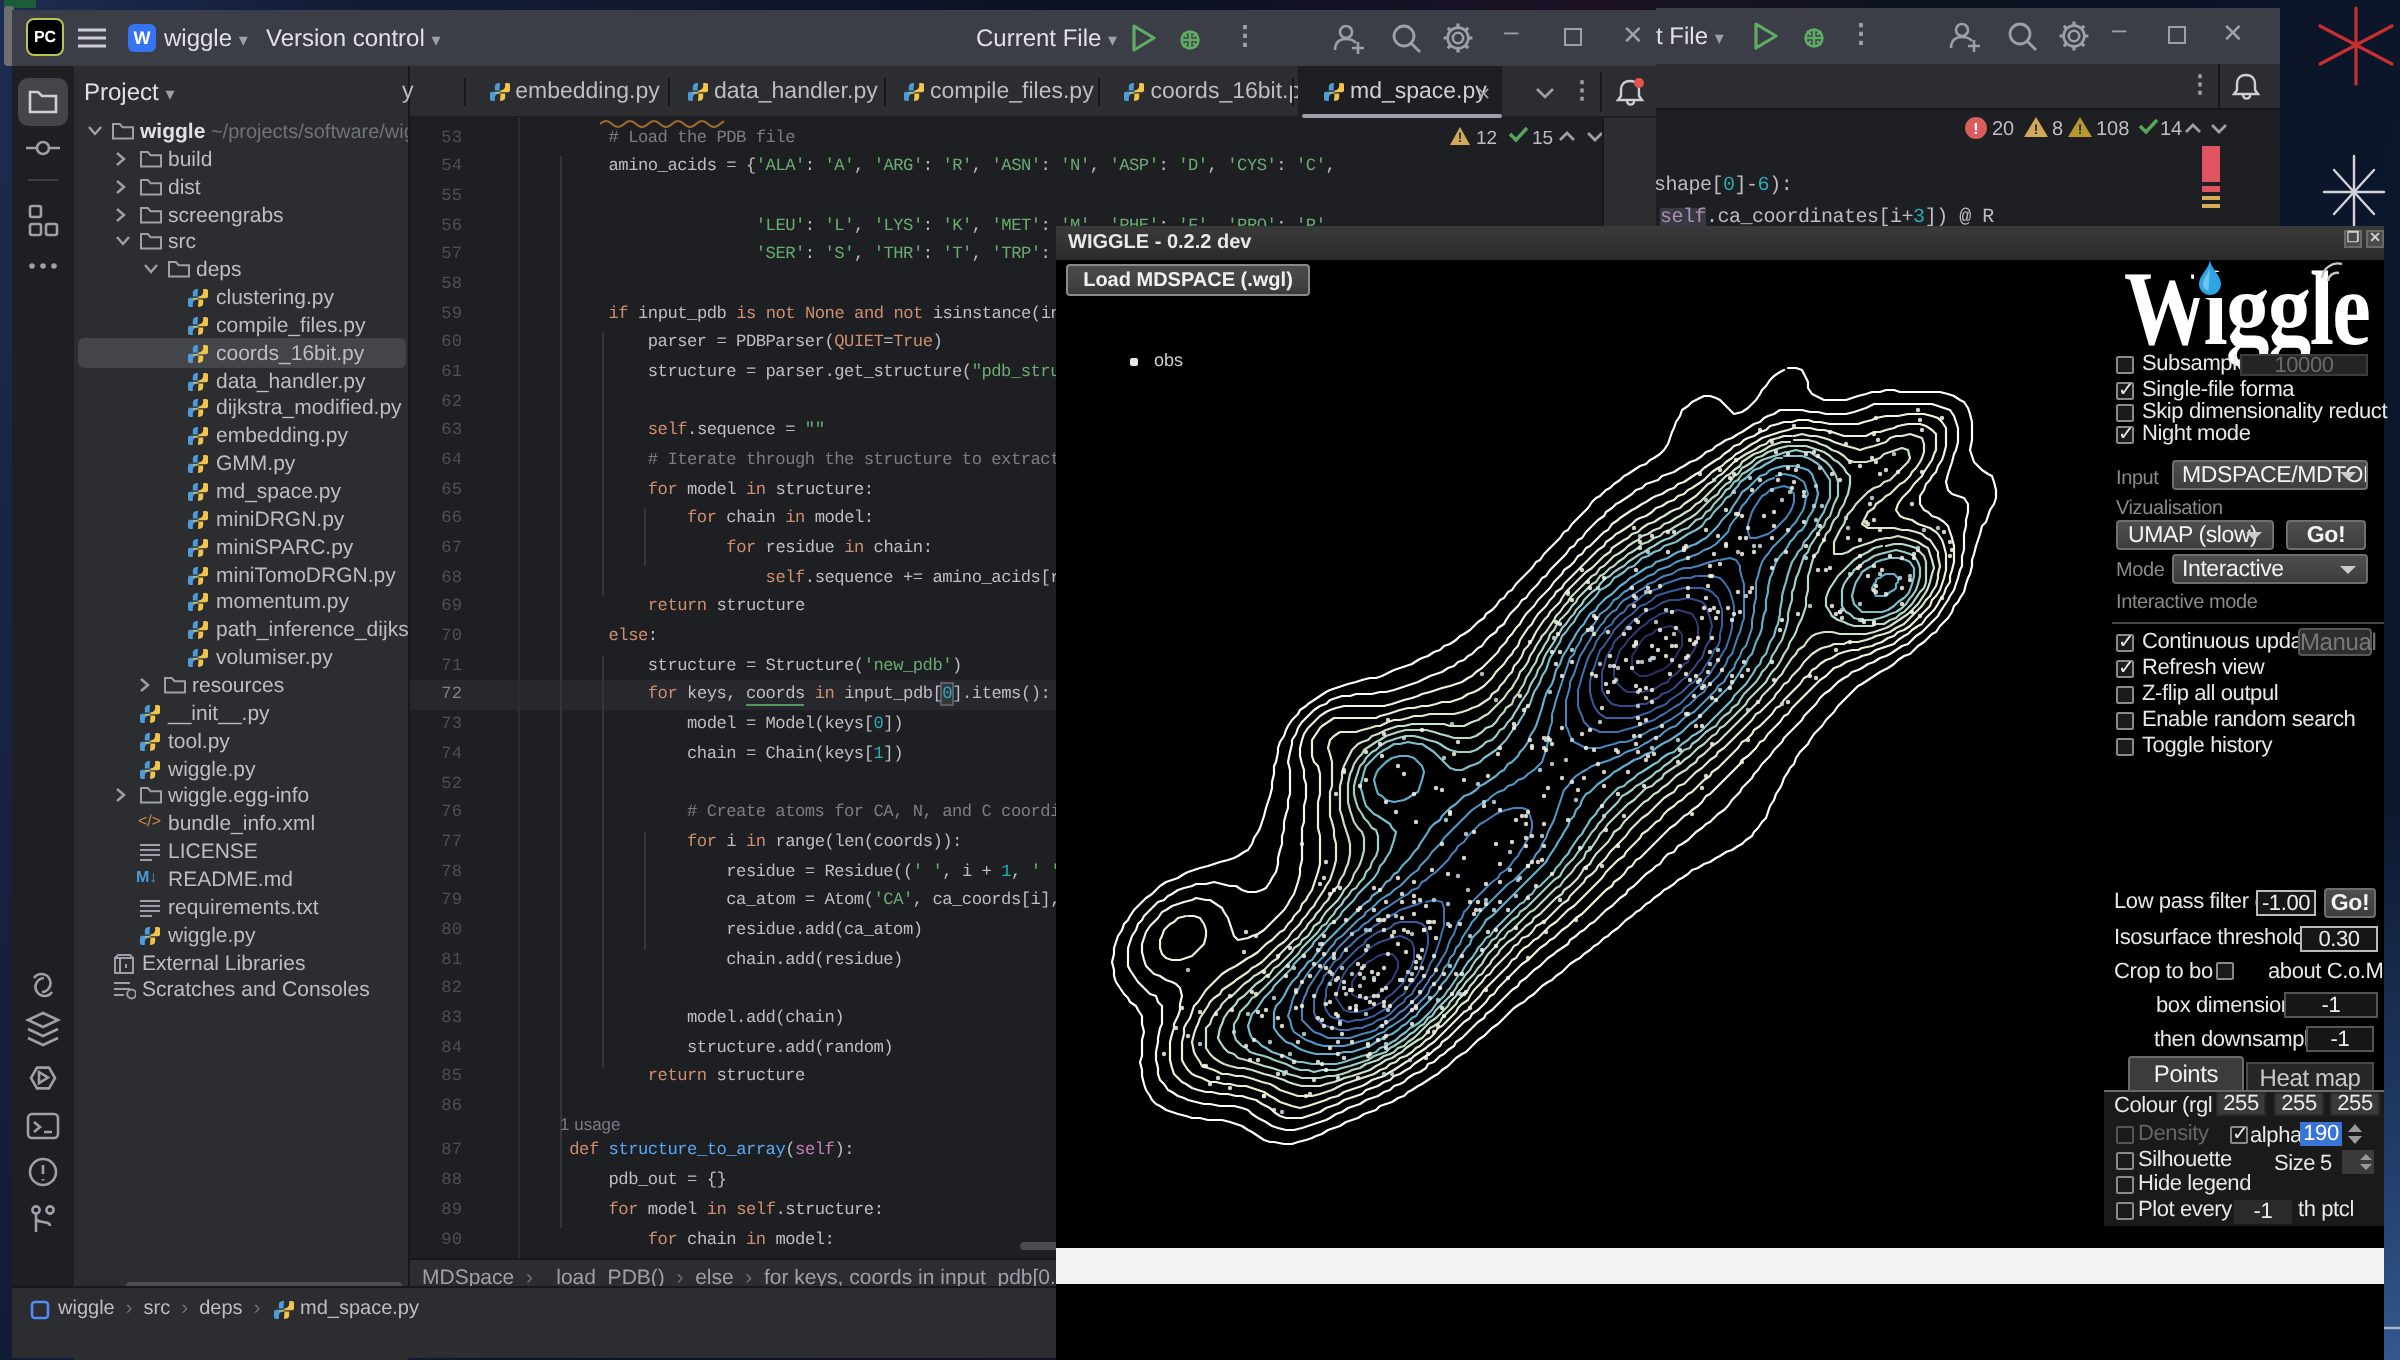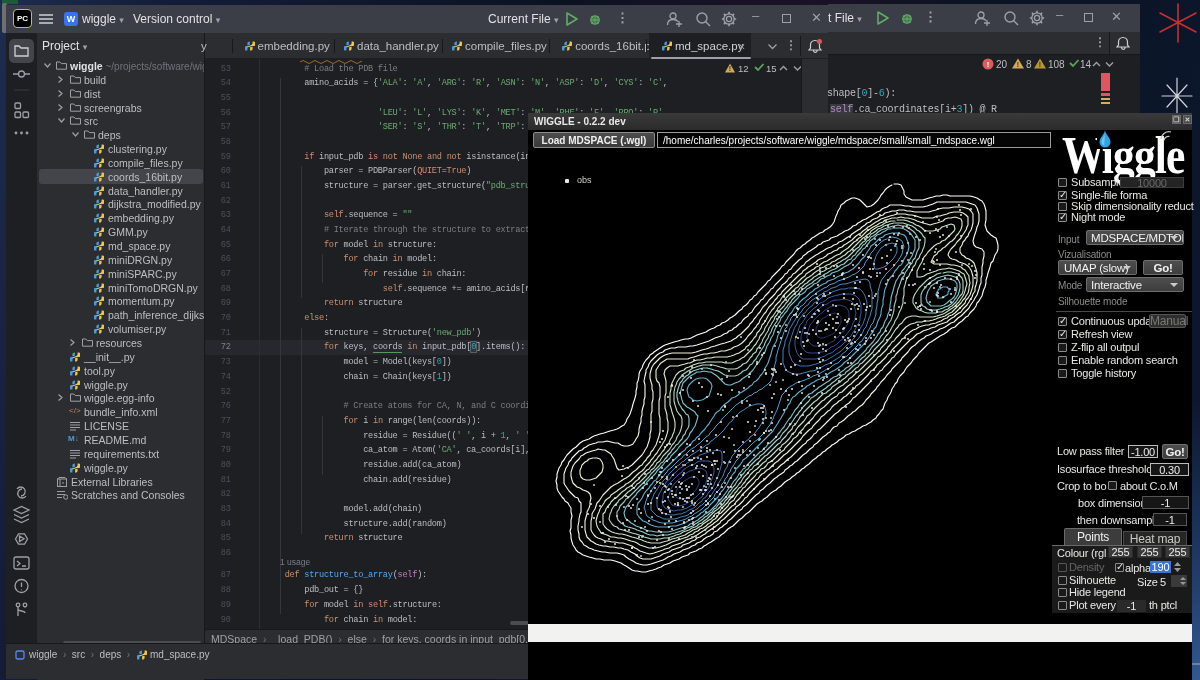--- a/index.html
+++ b/index.html
@@ -568,21 +568,20 @@
           <path d="M3 4.5 v-1.5 a2.2 2.2 0 0 1 4.4 0"></path>
         </g>
       </svg>
 </div>
 </div>
 <div id="wig">
 <div id="wigtitle"><span style="margin-left:6px">WIGGLE - 0.2.2 dev</span>
 <div class="wbtn" style="left:644px">❐</div><div class="wbtn" style="left:655px">✕</div></div>
 <div id="loadrow">
       <div id="loadbtn">Load MDSPACE (.wgl)</div>
-<div id="pathfld">/home/charles/projects/software/wiggle/mdspace/small/small_mdspace.wgl</div>
     </div>
 <svg class="abs" style="left:0;top:0;width:664px;height:529px" viewBox="528 113 664 529">
       <g fill="none" stroke-linejoin="round" stroke-linecap="round">
 <path d="M894,184 898,184 901,185 902,187 904,191 904,194 906,197 908,198 912,200 915,200 919,200 923,200 926,199 929,198 933,197 936,196 940,196 943,195 947,195 950,196 954,196 958,196 962,196 966,196 970,196 974,197 977,198 980,200 982,201 984,204 985,207 986,211 986,214 986,218 986,220 985,225 986,228 987,231 989,233 991,235 994,237 996,238 997,241 998,245 998,249 997,252 995,255 994,258 993,261 991,263 990,267 989,270 988,273 987,277 986,280 986,283 985,287 984,289 983,292 982,296 980,299 979,301 977,303 976,306 974,309 972,311 970,313 968,316 966,317 963,320 962,321 959,323 957,325 955,327 952,328 949,330 947,332 944,334 942,335 940,336 937,338 934,340 931,342 929,343 927,345 925,347 923,349 920,352 919,353 917,356 915,358 913,360 911,363 909,365 907,367 905,370 904,372 902,374 900,376 898,379 897,382 895,384 894,386 892,389 891,392 890,394 888,397 887,400 885,403 884,406 883,409 881,411 879,414 877,416 876,418 873,420 871,422 869,423 866,425 863,426 860,428 858,429 855,431 852,432 849,434 846,435 844,437 841,439 839,440 837,442 834,444 832,445 830,447 827,449 825,451 823,452 820,455 818,456 816,458 813,460 811,462 809,464 806,466 804,468 802,469 799,472 797,473 795,475 792,477 790,479 788,480 785,482 783,484 781,486 778,488 776,490 774,491 771,493 769,495 767,497 764,499 762,501 760,502 757,504 755,506 753,508 751,510 749,512 746,514 744,516 742,518 739,520 738,521 735,524 733,526 731,527 728,529 726,531 724,533 721,535 719,537 717,538 714,540 711,542 709,543 706,545 704,546 702,548 699,549 696,551 693,552 690,553 688,555 685,556 682,557 679,559 676,560 673,561 670,563 667,564 664,565 661,567 658,568 656,569 653,570 649,571 646,572 642,572 637,571 635,571 632,570 629,568 626,566 624,565 621,563 618,562 615,561 611,560 608,560 604,560 600,559 596,559 593,558 589,557 586,556 583,555 580,553 578,552 576,550 575,548 573,545 572,542 571,538 571,535 570,531 571,528 571,524 571,520 572,516 571,512 571,508 569,505 568,503 565,501 564,499 562,497 560,494 558,491 557,488 557,485 556,481 557,477 557,474 558,471 559,468 561,465 562,462 564,460 565,458 567,455 569,453 571,451 573,449 576,447 578,445 580,443 583,441 586,440 589,439 592,437 594,436 597,435 600,434 604,433 607,432 610,431 614,430 617,429 619,428 622,426 624,425 626,422 627,419 629,416 630,414 631,411 632,408 633,404 634,401 635,398 636,394 636,391 637,387 637,383 638,381 639,376 639,374 640,371 642,368 643,365 644,363 646,360 649,357 650,355 653,353 654,352 657,350 660,348 663,346 665,345 668,344 671,343 674,342 678,341 681,340 685,339 688,339 691,338 695,336 697,335 700,334 703,333 706,332 709,330 711,329 714,328 717,326 720,325 722,323 725,322 728,320 730,318 732,317 735,315 737,313 739,311 742,309 743,307 746,305 748,303 750,300 752,299 754,296 756,295 758,292 760,290 762,288 764,286 766,284 768,281 770,280 772,277 774,275 776,273 778,271 780,269 782,266 784,265 786,262 788,260 790,258 792,256 794,254 796,251 798,249 800,248 803,245 805,244 807,242 810,240 812,238 814,237 817,235 820,233 823,232 825,230 827,229 830,227 832,225 834,222 835,219 836,216 837,214 838,211 840,208 841,205 844,203 846,201 848,200 852,198 855,198 858,199 860,200 862,202 865,205 867,207 871,206 874,204 876,202 878,200 880,197 881,195 883,193 885,190 887,188 890,186 892,185" stroke="#ffffff" stroke-width="1.1"></path>
 <path d="M937,202 941,202 945,202 949,202 954,202 958,202 962,202 966,202 969,203 972,204 975,205 977,208 978,211 979,214 979,218 979,221 978,225 977,227 976,231 975,234 974,237 973,241 974,245 976,247 979,248 982,249 984,252 984,256 983,260 983,263 982,267 982,271 982,275 981,278 981,283 980,285 979,289 978,292 977,295 975,298 974,300 972,303 970,306 969,308 967,310 965,312 963,314 961,316 958,318 956,320 954,322 951,323 948,325 945,327 943,328 940,329 937,331 934,332 931,334 929,335 926,336 924,338 922,339 919,341 917,343 915,345 912,347 910,349 908,352 906,354 904,356 902,358 901,360 898,363 897,364 894,367 892,369 891,371 888,374 887,375 885,378 883,380 881,382 879,385 877,387 876,389 873,392 871,394 870,396 868,398 866,400 864,403 862,405 859,407 858,408 855,411 853,412 851,414 848,416 846,418 844,420 841,422 839,423 837,426 834,427 832,429 830,432 828,433 826,435 823,437 821,439 819,441 817,443 814,445 813,447 810,449 808,451 806,453 803,455 802,456 799,459 797,461 795,462 792,465 790,466 788,468 785,470 784,472 781,474 778,476 777,477 774,479 772,481 770,483 767,485 765,487 763,489 760,491 759,493 756,495 754,497 752,499 750,501 748,503 746,505 743,507 742,509 739,511 737,513 735,515 733,517 731,519 728,521 727,523 724,525 722,527 720,528 717,531 714,532 713,534 710,536 707,537 704,539 702,541 700,542 697,543 695,545 692,546 689,548 686,549 683,550 680,552 677,553 674,554 671,556 668,557 665,559 663,560 660,561 657,562 654,563 651,564 647,565 643,565 639,564 636,563 633,561 631,560 629,559 626,557 624,555 621,554 617,553 614,553 610,553 605,552 602,552 598,551 594,550 592,549 589,548 586,546 584,545 582,542 580,540 579,537 579,534 578,530 578,526 579,521 579,519 580,514 581,512 581,508 581,503 579,501 578,498 575,497 573,495 571,493 569,491 567,488 565,485 564,483 564,479 564,474 565,471 566,468 568,465 569,462 571,460 572,458 575,455 576,454 579,451 582,450 584,448 586,447 589,445 592,444 596,443 598,442 603,442 607,441 611,442 615,443 618,443 621,445 624,446 628,446 631,445 633,444 635,441 636,439 638,436 639,432 639,429 640,425 641,422 641,418 642,415 642,411 643,407 644,404 644,400 645,397 645,393 645,389 645,385 644,381 645,376 646,372 646,370 648,367 649,364 651,361 653,359 655,357 657,355 660,353 663,352 665,350 668,349 671,348 675,348 678,347 682,347 686,347 690,346 693,346 697,345 700,344 703,343 706,342 709,341 713,339 715,338 718,337 721,336 724,334 727,333 729,331 732,330 734,328 736,327 739,324 741,323 743,320 745,318 748,316 749,314 752,312 753,310 755,307 757,305 759,303 761,300 763,299 765,296 767,294 769,292 771,289 773,288 775,285 777,283 779,281 781,279 783,277 785,274 787,273 789,270 791,269 793,266 795,264 797,262 799,260 802,258 803,256 806,254 808,252 810,251 813,249 816,247 818,245 821,244 823,242 826,241 829,240 831,238 834,237 837,236 840,234 842,233 845,231 848,230 851,228 853,226 856,225 858,223 860,222 863,220 866,219 869,217 871,216 874,214 877,212 880,211 882,209 884,208 887,207 890,205 894,205 898,205 901,205 905,206 909,206 913,207 916,207 920,207 923,207 927,206 930,205 933,204 937,202" stroke="#fbfbee" stroke-width="1.1"></path>
 <path d="M945,208 949,208 954,207 958,207 962,207 966,208 969,209 971,211 973,214 973,216 973,220 973,223 972,227 971,230 969,233 968,236 966,238 965,240 963,242 962,245 960,248 960,252 962,255 964,256 966,258 969,259 972,261 974,263 975,266 976,269 977,273 977,277 977,281 976,285 975,288 975,291 973,294 972,297 970,300 969,302 967,305 965,307 963,309 961,312 959,313 956,315 954,317 952,318 949,320 947,322 944,323 941,324 938,325 935,327 931,328 929,329 926,330 923,331 920,333 917,334 915,336 913,338 910,340 908,342 906,344 904,346 902,348 900,350 898,352 896,354 894,357 892,358 890,361 888,363 886,365 884,367 882,370 880,371 878,374 876,376 874,378 871,380 870,382 867,385 866,386 863,389 862,390 859,393 858,394 855,397 853,398 851,401 849,403 846,405 844,407 842,408 839,411 838,412 835,414 833,416 831,418 828,421 827,422 824,425 823,426 820,429 818,430 816,433 814,434 812,437 810,439 807,441 806,443 803,445 801,447 799,449 797,451 795,453 793,455 791,457 788,459 786,461 784,463 781,465 780,466 777,469 775,470 773,472 770,474 768,476 766,478 764,480 761,482 759,484 757,486 755,488 753,490 751,492 749,494 747,497 745,498 743,501 741,503 739,505 736,507 735,509 732,511 730,513 728,515 726,517 724,519 721,521 720,523 717,525 715,527 713,528 710,530 707,532 705,534 703,535 700,537 697,538 695,540 692,541 689,543 686,544 683,545 681,547 678,548 675,549 672,550 669,552 666,553 663,554 660,556 657,557 654,558 651,559 647,559 643,559 640,558 637,556 635,554 633,553 631,552 628,550 624,549 621,548 618,548 614,547 610,547 606,546 603,546 599,545 596,544 593,542 591,541 589,539 587,537 586,534 585,530 585,526 585,521 586,517 587,514 587,512 589,508 590,505 590,502 591,498 590,494 588,492 586,491 583,490 580,488 577,487 575,485 573,483 572,480 571,476 571,472 572,469 573,466 575,463 577,461 579,459 581,456 583,455 586,453 589,452 592,451 596,450 598,449 603,450 605,450 608,452 611,454 612,456 614,459 615,462 616,465 617,468 619,470 624,469 626,468 629,467 632,465 634,463 636,461 638,459 640,457 642,455 644,452 645,450 647,447 648,444 649,441 650,437 650,434 651,430 651,426 651,422 651,418 651,414 652,411 652,407 652,403 653,399 653,396 653,392 652,389 652,385 651,382 650,378 650,374 651,370 652,367 654,364 656,362 658,360 660,358 663,356 665,355 668,354 672,353 676,353 681,353 685,353 689,353 692,353 696,352 699,351 702,350 706,349 709,348 711,347 715,346 718,345 721,344 725,343 728,342 731,341 734,339 736,338 738,336 741,334 743,332 745,330 747,328 749,326 750,324 753,321 754,319 756,317 758,314 760,312 761,310 763,307 765,305 767,303 769,300 771,298 773,296 775,294 777,291 779,289 781,287 782,285 785,283 787,281 789,278 791,277 793,274 795,273 798,270 799,269 802,266 804,265 806,262 809,260 810,259 813,257 816,255 818,254 821,252 823,251 826,249 828,248 831,247 834,245 837,244 839,242 842,241 845,239 848,237 850,236 852,234 855,232 858,230 860,229 862,227 865,225 867,223 870,222 872,220 874,219 877,218 880,216 883,215 885,213 889,212 892,211 896,211 899,210 904,210 907,211 910,211 915,212 918,212 922,212 926,212 929,212 932,211 936,210 938,209 943,208 945,208" stroke="#f5f6e0" stroke-width="1.1"></path>
 <path d="M956,212 960,212 963,213 966,215 968,217 968,220 968,225 967,227 966,230 964,233 962,236 961,238 959,240 957,242 955,245 953,247 951,249 949,252 948,255 950,258 952,259 956,260 959,262 962,263 965,264 968,266 969,267 971,270 972,273 973,277 973,281 973,285 972,289 971,292 970,295 968,298 966,300 965,303 963,305 961,307 959,309 956,312 955,313 952,315 949,316 947,318 944,319 941,321 938,322 936,323 931,324 929,325 926,325 922,326 919,327 916,329 913,330 910,332 908,334 906,335 904,338 902,339 900,342 898,344 896,346 894,348 892,350 890,353 888,354 886,357 884,359 882,361 880,363 877,365 876,367 873,370 871,371 869,374 867,376 865,378 863,380 861,382 859,384 856,386 855,388 852,390 850,392 848,394 846,396 844,397 841,400 839,401 837,403 834,405 832,407 830,410 828,411 826,413 824,415 821,417 820,419 817,422 816,423 813,426 812,428 809,430 807,432 805,434 803,436 801,439 799,441 797,443 795,445 793,447 791,449 789,451 787,453 784,455 782,457 780,459 778,461 775,463 773,465 771,467 769,469 767,470 764,473 762,474 760,476 758,479 756,480 754,483 752,485 750,487 748,489 746,491 743,494 742,495 740,498 738,500 736,502 734,505 732,506 729,509 728,510 725,513 724,514 721,517 719,519 717,521 714,523 713,524 710,526 707,528 705,530 703,531 700,533 697,535 695,536 692,538 689,539 686,540 683,542 681,543 678,544 675,545 672,546 669,548 665,549 663,550 660,551 657,552 654,553 650,554 646,553 643,552 640,551 637,549 635,548 632,546 629,545 626,544 623,543 619,543 615,542 612,542 608,541 605,541 601,539 598,538 596,537 594,535 592,532 591,530 591,526 591,521 592,517 592,514 593,512 595,509 596,506 597,503 599,501 601,498 603,495 604,494 607,491 608,490 611,487 614,485 616,484 618,483 621,481 624,479 626,478 629,476 631,474 633,472 636,470 637,469 640,466 642,465 644,462 646,460 647,458 650,455 651,452 653,450 654,448 656,445 657,442 658,439 659,436 660,432 660,429 660,425 660,421 660,418 659,414 659,410 659,405 659,401 660,397 660,394 660,390 660,387 659,383 657,381 656,378 656,374 656,370 658,367 660,364 661,363 664,361 667,359 671,359 675,359 679,359 683,359 688,359 690,358 694,357 697,356 700,355 704,354 707,354 711,353 714,353 718,352 721,351 725,351 728,350 731,349 734,347 737,346 739,345 742,343 744,341 746,339 748,336 750,334 752,332 754,329 756,327 757,325 759,323 760,320 762,317 764,314 766,312 767,310 769,307 771,305 773,303 775,300 777,298 778,296 781,294 782,292 785,289 787,287 789,285 791,283 793,281 795,279 797,277 799,275 802,273 803,271 806,269 808,267 810,266 813,264 816,262 818,260 820,259 823,258 826,256 828,254 831,253 834,251 837,250 839,248 842,247 844,245 846,244 849,242 852,240 854,238 856,236 859,234 861,233 863,231 866,229 868,227 870,226 873,224 876,222 878,221 881,219 884,218 887,217 890,216 894,215 897,214 901,214 905,214 909,215 912,215 916,216 919,217 922,218 926,218 930,218 933,218 937,216 940,216 943,215 947,214 949,213 954,212 956,212" stroke="#ebf2d4" stroke-width="1.1"></path>
 <path d="M594,458 597,458 600,459 602,462 603,465 603,468 602,472 600,474 598,476 596,478 593,479 590,480 586,480 583,479 581,477 580,474 580,470 581,468 582,465 585,462 587,461 589,459 593,458" stroke="#ebf2d4" stroke-width="1.1"></path>
 <path d="M897,218 901,217 905,218 908,218 912,219 915,220 917,221 920,222 923,223 927,224 930,225 933,224 937,223 940,222 943,221 945,219 948,218 951,218 955,217 958,218 961,219 962,222 962,226 961,229 960,231 958,234 956,236 955,238 952,241 950,242 948,244 945,247 943,248 941,250 938,252 937,254 934,256 933,258 931,262 934,264 938,264 943,264 947,264 951,265 954,265 958,266 961,267 963,269 965,270 967,273 969,276 969,278 970,283 969,287 969,289 968,293 966,296 965,298 963,300 961,303 959,305 957,307 955,309 952,312 950,313 948,314 945,316 942,317 938,318 936,319 933,320 929,321 924,321 922,322 917,322 915,323 911,324 909,325 906,327 904,329 902,331 900,334 898,336 896,338 894,341 892,342 890,345 888,347 887,349 884,352 883,353 880,356 878,357 876,360 874,362 872,364 870,366 868,368 866,370 864,372 862,374 859,376 858,378 855,380 853,382 851,384 848,386 846,388 844,390 842,392 839,393 837,396 835,397 832,399 830,401 828,403 826,405 824,407 821,409 819,411 817,413 815,415 813,418 812,419 809,422 807,424 805,426 803,429 802,430 799,433 798,435 796,437 793,439 792,441 789,444 788,445 785,448 784,450 781,452 779,454 777,456 775,458 773,460 770,462 768,463 766,466 764,468 761,469 759,472 757,473 755,476 753,478 751,480 749,482 747,484 745,487 743,488 741,491 739,493 737,495 735,498 734,500 731,502 729,504 728,506 725,509 724,510 721,513 719,514 717,517 715,519 713,520 710,523 708,524 706,526 703,528 700,529 698,531 695,532 693,534 690,535 687,537 684,538 681,539 678,540 675,541 672,542 670,543 666,545 663,546 660,547 656,548 653,548 649,548 646,547 643,546 640,545 637,543 635,542 631,541 628,540 625,539 621,538 618,538 614,537 611,537 607,535 604,534 601,533 600,531 598,528 597,526 596,521 597,517 598,514 599,512 600,509 602,506 604,503 605,501 607,499 610,497 611,495 614,493 617,491 618,490 621,488 624,486 626,484 628,483 631,481 633,479 635,477 637,475 639,473 642,471 644,469 646,466 647,465 650,462 651,460 653,458 655,455 657,453 658,451 660,448 662,445 663,443 665,440 666,437 667,434 668,430 668,426 668,422 667,418 667,415 666,411 665,408 665,404 665,400 665,396 666,393 666,389 666,385 666,381 665,377 664,374 665,370 667,368 670,366 674,366 678,366 681,365 685,364 688,363 690,363 694,361 697,360 700,360 704,359 707,358 711,358 715,357 720,357 724,357 727,357 731,356 734,355 736,354 739,353 742,351 745,349 746,347 749,345 750,343 752,341 754,338 756,336 757,333 759,331 761,328 762,325 764,323 766,320 767,318 768,316 770,313 772,310 774,308 775,306 778,303 780,301 781,299 783,296 785,294 787,292 789,290 791,288 793,286 796,284 798,282 800,280 802,278 805,276 806,274 809,272 812,270 814,269 816,267 819,266 821,264 824,262 827,261 830,259 832,258 835,256 837,255 840,254 842,252 845,250 848,248 849,247 852,244 854,242 856,241 859,238 861,237 863,235 865,233 867,231 870,229 873,227 875,226 877,225 880,223 883,222 885,220 889,219 892,218 896,218" stroke="#ddecca" stroke-width="1.1"></path>
 <path d="M897,220 901,220 904,220 908,221 910,222 913,223 916,225 919,226 922,228 924,230 927,231 930,231 933,231 937,230 940,229 942,227 945,226 948,225 951,224 954,225 955,229 954,231 951,234 949,236 947,238 945,240 942,241 940,243 937,244 934,246 932,248 930,250 928,252 926,255 924,257 923,259 922,262 920,265 919,267 917,271 917,274 917,277 921,277 924,276 927,274 930,273 933,272 936,271 938,270 943,269 945,269 949,268 953,269 956,270 959,271 962,273 964,274 965,277 966,280 967,284 966,287 965,291 964,294 963,296 961,299 959,302 958,303 955,306 954,307 951,309 948,311 945,313 943,314 940,315 937,316 933,317 929,317 924,317 920,317 916,316 912,316 908,317 906,318 904,320 902,323 899,325 898,327 896,329 894,332 892,335 891,337 889,339 887,342 885,344 883,346 881,348 880,350 877,353 876,354 873,357 871,359 869,361 867,363 865,365 863,367 860,370 859,371 856,373 854,375 852,377 849,379 848,381 845,383 843,385 841,386 838,388 836,390 834,392 831,394 829,396 827,397 824,400 822,401 820,403 818,405 816,407 813,410 812,411 810,414 807,416 806,418 804,421 802,423 800,425 798,427 796,430 795,432 792,434 791,436 789,439 787,441 785,443 782,445 781,447 778,449 776,451 774,453 772,455 770,457 767,459 766,461 763,463 761,465 759,467 757,469 754,471 752,473 750,475 749,477 746,480 745,482 743,484 741,487 739,488 737,491 735,493 734,495 731,498 729,500 728,502 725,505 724,506 721,509 720,511 717,513 715,514 713,517 711,519 709,520 706,522 703,524 701,526 699,527 696,529 693,530 690,532 688,533 685,535 682,536 679,537 676,538 672,539 670,540 667,541 663,542 660,543 656,543 651,543 647,542 644,541 642,540 639,539 636,538 632,537 629,536 626,535 622,534 619,534 615,533 612,532 610,531 607,529 605,527 603,524 603,521 603,518 603,514 605,512 606,509 608,506 610,504 611,502 614,499 616,498 618,496 620,494 622,492 625,490 627,488 629,487 632,485 634,483 636,481 639,479 640,477 643,474 644,473 647,470 649,469 651,466 653,464 654,462 657,459 658,457 660,455 662,452 664,450 665,448 667,445 669,443 670,440 672,437 673,434 674,432 675,427 675,425 675,422 674,418 673,415 672,412 671,408 670,405 670,401 670,397 670,393 671,389 671,386 672,383 674,379 675,377 676,375 679,372 681,371 684,370 686,368 689,367 693,365 696,364 699,363 702,363 706,362 710,362 714,362 718,362 722,362 725,363 729,363 732,363 736,361 739,360 742,358 744,357 746,355 748,353 750,351 752,349 754,346 756,344 757,342 759,339 760,336 762,334 764,331 765,328 767,325 768,323 770,320 771,318 773,316 775,313 777,310 778,308 780,306 782,303 784,301 785,299 788,296 789,295 792,292 793,291 796,288 798,287 800,284 802,283 805,280 807,278 809,277 812,275 814,273 817,271 819,270 821,268 824,267 827,265 830,264 832,262 835,261 838,259 840,258 843,256 845,255 848,252 850,251 852,249 854,247 856,245 859,242 860,241 863,238 865,237 867,235 870,233 871,231 874,229 877,227 880,226 882,225 885,223 888,222 891,221 895,221" stroke="#cce5c6" stroke-width="1.1"></path>
@@ -1375,41 +1374,41 @@
 <div class="wlab" style="left:21px;top:70px;font-size:11px">Skip dimensionality reduct</div>
 <div class="cb on" style="left:8px;top:83px"></div>
 <div class="wlab" style="left:21px;top:81px;font-size:11px">Night mode</div>
 <div class="wlabdim" style="left:8px;top:104px">Input</div>
 <div class="wdd" style="left:36px;top:100px;width:98px;height:15px;line-height:14px;padding-left:4px;overflow:hidden">MDSPACE/MDTON<span class="ar"></span></div>
 <div class="wlabdim" style="left:8px;top:119px">Vizualisation</div>
 <div class="wdd" style="left:8px;top:130px;width:79px;height:15px;line-height:14px;padding-left:5px">UMAP (slow)<span class="ar"></span></div>
 <div class="wdd" style="left:93px;top:130px;width:40px;height:15px;line-height:14px;text-align:center;font-weight:bold">Go!</div>
 <div class="wlabdim" style="left:8px;top:150px">Mode</div>
 <div class="wdd" style="left:36px;top:147px;width:98px;height:15px;line-height:14px;padding-left:4px">Interactive<span class="ar"></span></div>
-<div class="wlabdim" style="left:8px;top:166px">Silhouette mode</div>
+<div class="wlabdim" style="left:8px;top:166px">Interactive mode</div>
 <div class="abs" style="left:6px;top:181px;width:136px;height:1px;background:#4a4a48"></div>
 <div class="cb on" style="left:8px;top:187px"></div>
 <div class="wlab" style="left:21px;top:185px;font-size:11px">Continuous updat</div>
 <div class="abs" style="left:99px;top:184px;width:37px;height:14px;background:#2e2e2e;border:1px solid #565656;border-radius:2px;color:#787876;font-size:12px;text-align:center;line-height:13px">Manual</div>
 <div class="cb on" style="left:8px;top:200px"></div>
 <div class="wlab" style="left:21px;top:198px;font-size:11px">Refresh view</div>
 <div class="cb" style="left:8px;top:213px"></div>
 <div class="wlab" style="left:21px;top:211px;font-size:11px">Z-flip all outpul</div>
 <div class="cb" style="left:8px;top:226px"></div>
 <div class="wlab" style="left:21px;top:224px;font-size:11px">Enable random search</div>
 <div class="cb" style="left:8px;top:239px"></div>
 <div class="wlab" style="left:21px;top:237px;font-size:11px">Toggle history</div>
 <div class="wlab" style="left:7px;top:315px;font-size:11px">Low pass filter (.</div>
 <div class="wfld" style="left:78px;top:315px;width:30px;height:13px;line-height:12px;border-color:#bbb">-1.00</div>
 <div class="wdd" style="left:112px;top:314px;width:26px;height:15px;line-height:14px;text-align:center;font-weight:bold">Go!</div>
 <div class="wlab" style="left:7px;top:333px;font-size:11px">Isosurface thresholc</div>
 <div class="wfld" style="left:100px;top:333px;width:39px;height:13px;line-height:12px;border-color:#bbb">0.30</div>
 <div class="wlab" style="left:7px;top:350px;font-size:11px">Crop to bo</div>
 <div class="cb" style="left:58px;top:351px"></div>
-<div class="wlab" style="left:70px;top:350px;font-size:11px">about C.o.M</div>
+<div class="wlab" style="left:84px;top:350px;font-size:11px">about C.o.M</div>
 <div class="wlab" style="left:28px;top:367px;font-size:11px">box dimension</div>
 <div class="wfld" style="left:92px;top:366px;width:47px;height:13px;line-height:12px">-1</div>
 <div class="wlab" style="left:27px;top:384px;font-size:11px">then downsamplе</div>
 <div class="wfld" style="left:103px;top:383px;width:34px;height:13px;line-height:12px">-1</div>
 <div class="abs" style="left:14px;top:398px;width:58px;height:17px;background:#3c3c3c;border:1px solid #6a6a6a;border-bottom:none;border-radius:2px 2px 0 0;color:#f0f0f0;font-size:12px;text-align:center;line-height:16px">Points</div>
 <div class="abs" style="left:73px;top:401px;width:64px;height:14px;background:#262626;border:1px solid #4a4a4a;border-bottom:none;color:#c8c8c6;font-size:12px;text-align:center;line-height:14px">Heat map</div>
 <div class="abs" style="left:2px;top:415px;width:140px;height:68px;background:#1a1a1a;border-top:1px solid #6a6a6a"></div>
 <div class="wlab" style="left:7px;top:417px;font-size:11px">Colour (rgl</div>
 <div class="wfld" style="left:58px;top:416px;width:25px;height:12px;line-height:11px;background:#3a3a3a;border-color:#2a2a2a">255</div>
 <div class="wfld" style="left:87px;top:416px;width:25px;height:12px;line-height:11px;background:#3a3a3a;border-color:#2a2a2a">255</div>

